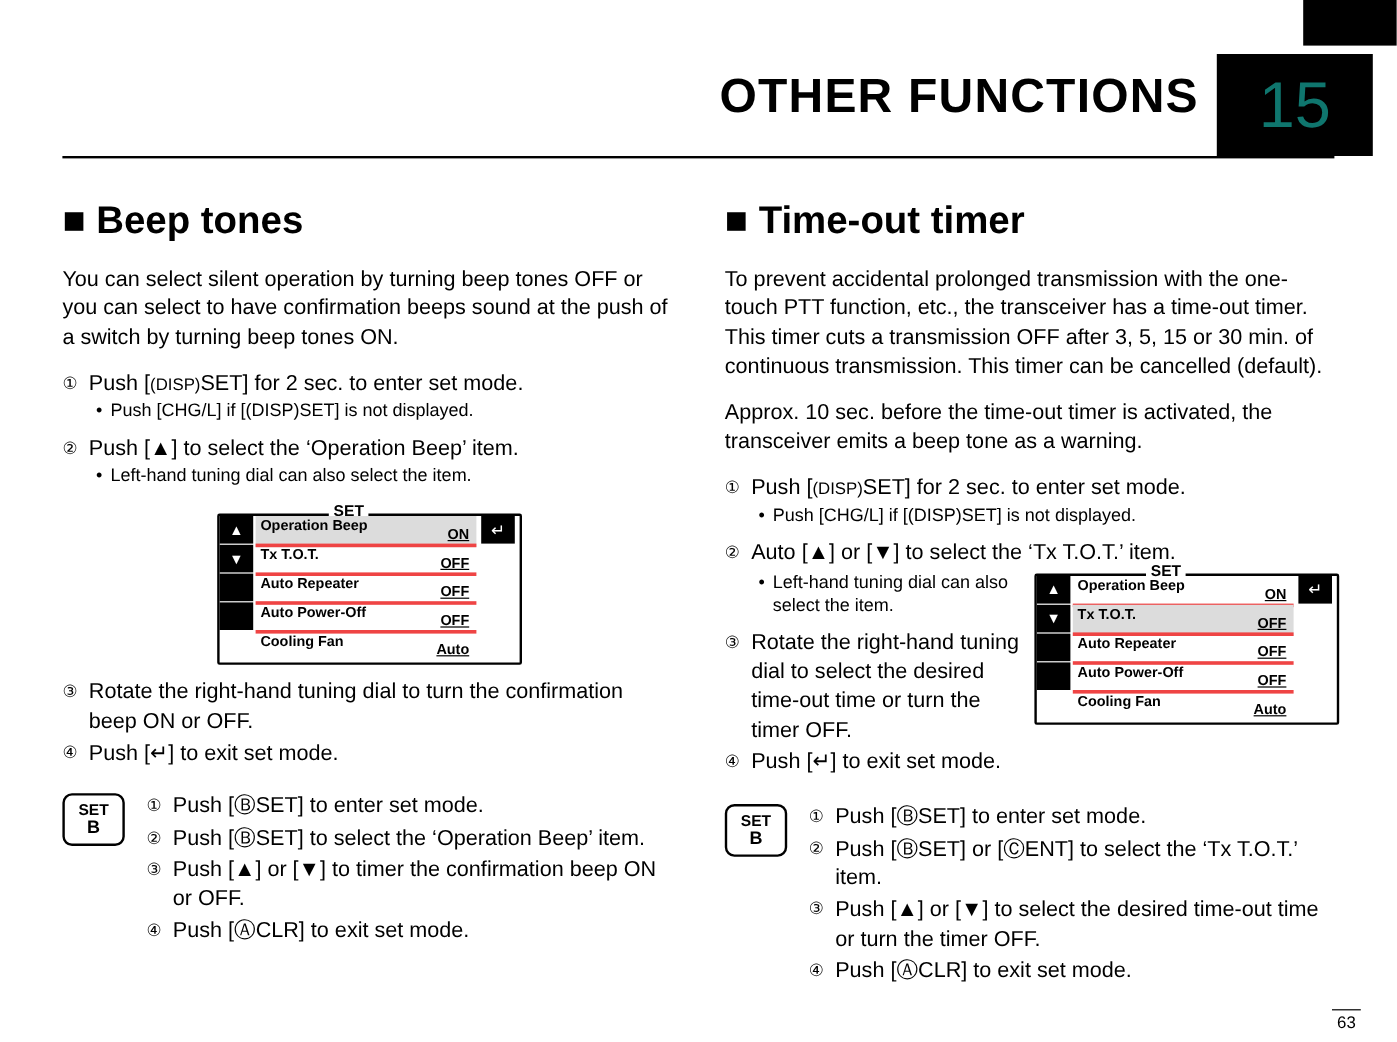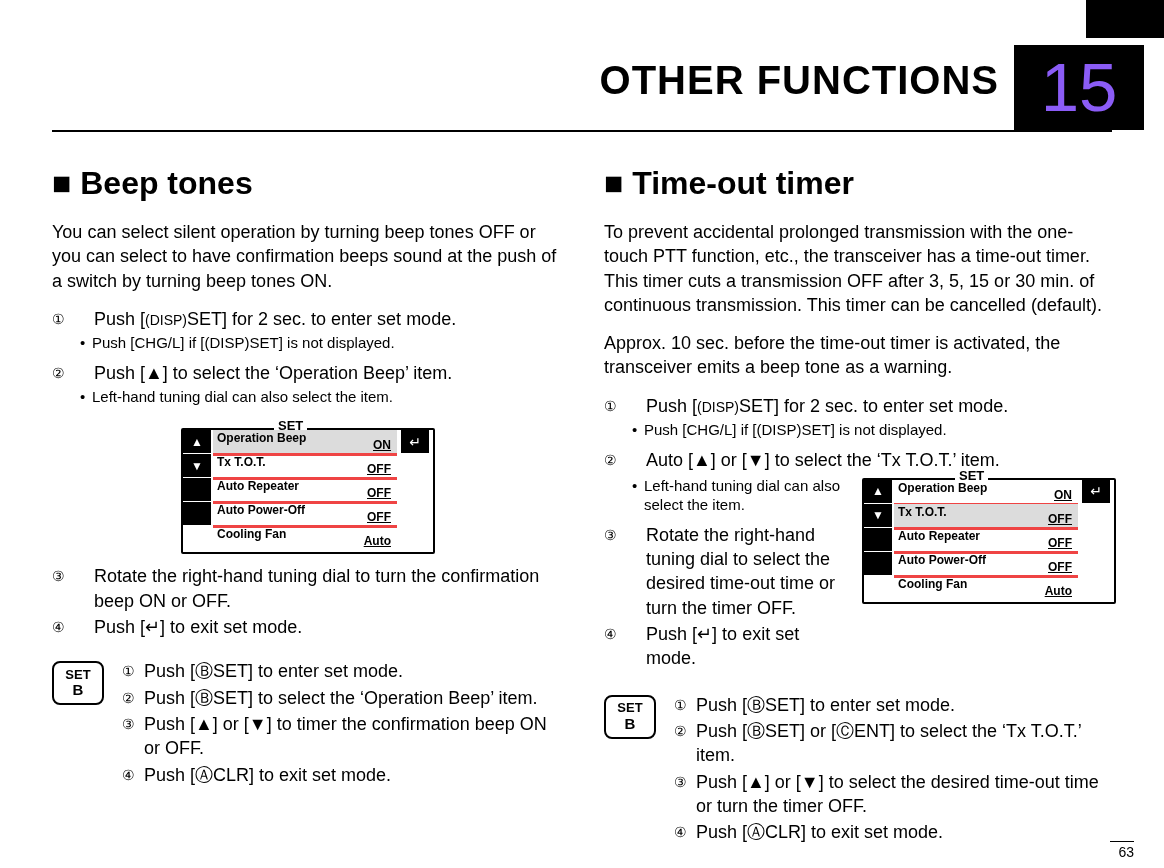--- a/index.html
+++ b/index.html
@@ -25,25 +25,25 @@
     height: 38px;
     background: #000000;
   }
   .chapter-number {
     position: absolute;
     top: 45px;
     right: 20px;
     width: 130px;
     height: 85px;
     background: #000000;
-    color: #8b5cf6;
+    color: #0f766e;
     display: flex;
     align-items: center;
     justify-content: center;
-    font-size: 69px;
+    font-size: 54px;
     font-weight: 400;
   }
   .chapter-title {
     position: absolute;
     top: 58px;
     right: 165px;
     font-size: 40px;
     font-weight: 700;
     letter-spacing: 1px;
   }
@@ -84,21 +84,20 @@
     display: flex;
   }
   .step .num {
     flex: 0 0 22px;
     font-size: 14px;
     line-height: 24px;
     text-align: left;
   }
   .step .txt {
     flex: 1;
-    margin-left: 20px;
   }
   .bullet {
     font-size: 15px;
     line-height: 1.3;
     margin: 2px 0 8px 28px;
     display: flex;
   }
   .bullet .dot {
     flex: 0 0 12px;
   }
@@ -240,21 +239,21 @@
   }
   .sub-step .txt { flex: 1; }
   .pnum {
     position: absolute;
     bottom: 8px;
     right: 30px;
     font-size: 14px;
     border-top: 1px solid #000;
     padding-top: 2px;
     width: 24px;
-    text-align: right;
+    text-align: center;
   }
   .enter-sym {
     font-size: 14px;
   }
 </style>
 </head>
 <body>
 
 <div class="page">
   <div class="corner-tab"></div>

